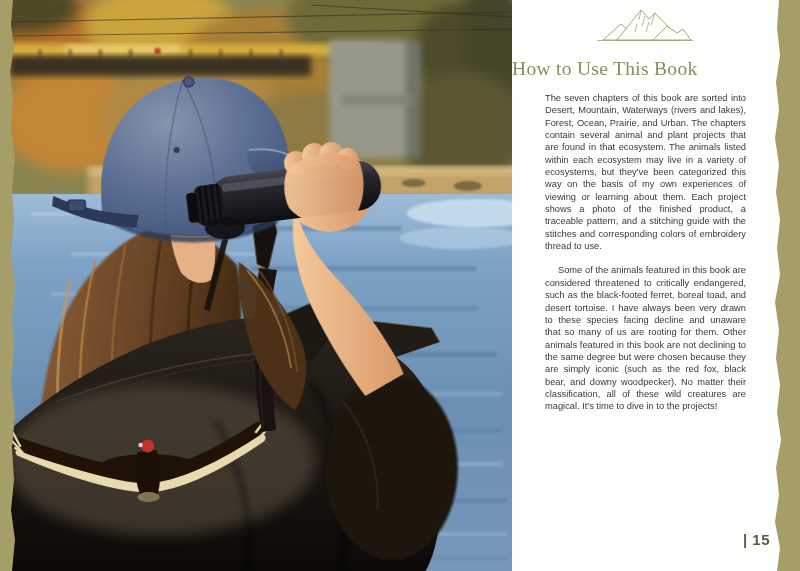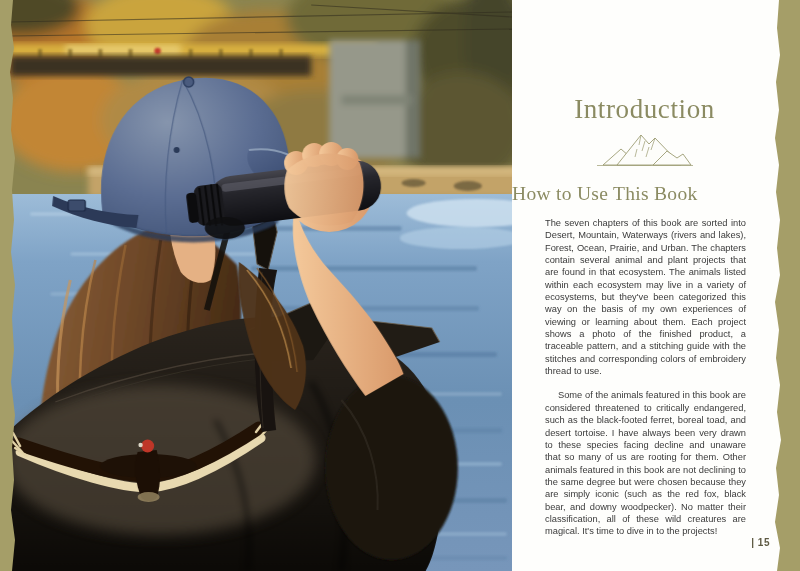--- a/index.html
+++ b/index.html
@@ -39,21 +39,21 @@
     color:var(--heading-olive);
   }
   .body-copy{padding:0 19px 0 21px;margin-top:9px;}
   .body-copy p{
     margin:12px;font-size:9.3px;line-height:12.35px;
     text-align:justify;color:var(--body-text);
   }
   .body-copy p.indent{text-indent:13px;}
   .page-number{
     position:absolute;right:7px;bottom:23px;
-    font-size:10px;font-weight:600;letter-spacing:0.5px;
+    font-size:15px;font-weight:600;letter-spacing:0.5px;
     color:var(--page-number);
     margin-left:40px;
   }
 </style>
 </head>
 <body>
 
 <div class="spread">
 
   <div class="photo-page">
@@ -288,21 +288,20 @@
         <g>
           <path d="M228,262 C256,282 280,312 292,346 C298,370 294,394 284,410 C268,400 252,378 242,352 C232,322 226,290 228,262 Z" fill="#4f3318" opacity="0.95"></path>
           <path d="M236,270 C258,296 274,330 280,368" stroke="#c79450" stroke-width="1.6" fill="none" opacity="0.7"></path>
           <path d="M246,268 C268,296 282,332 286,372" stroke="#8a5c2c" stroke-width="1.4" fill="none" opacity="0.7"></path>
         </g>
       </g>
     </svg>
   </div>
 
   <div class="text-page">
-    <h1 class="page-title">Introduction</h1>
 
     <div class="divider-icon">
       <svg width="104" height="44" viewBox="0 0 104 44" aria-hidden="true">
         <g fill="#fdfdfa" stroke="#9d9d74" stroke-width="0.9" stroke-linejoin="round">
           <path d="M10,38 L28,22 L36,29 L44,20 L58,38 Z"></path>
           <path d="M24,38 L48,8 L56,17 L62,11 L88,38 Z"></path>
           <path d="M60,38 L74,24 L84,31 L90,27 L98,38 Z"></path>
         </g>
         <g fill="none" stroke="#9d9d74" stroke-width="0.8" opacity="0.9">
           <path d="M48,8 L46,18"></path>

